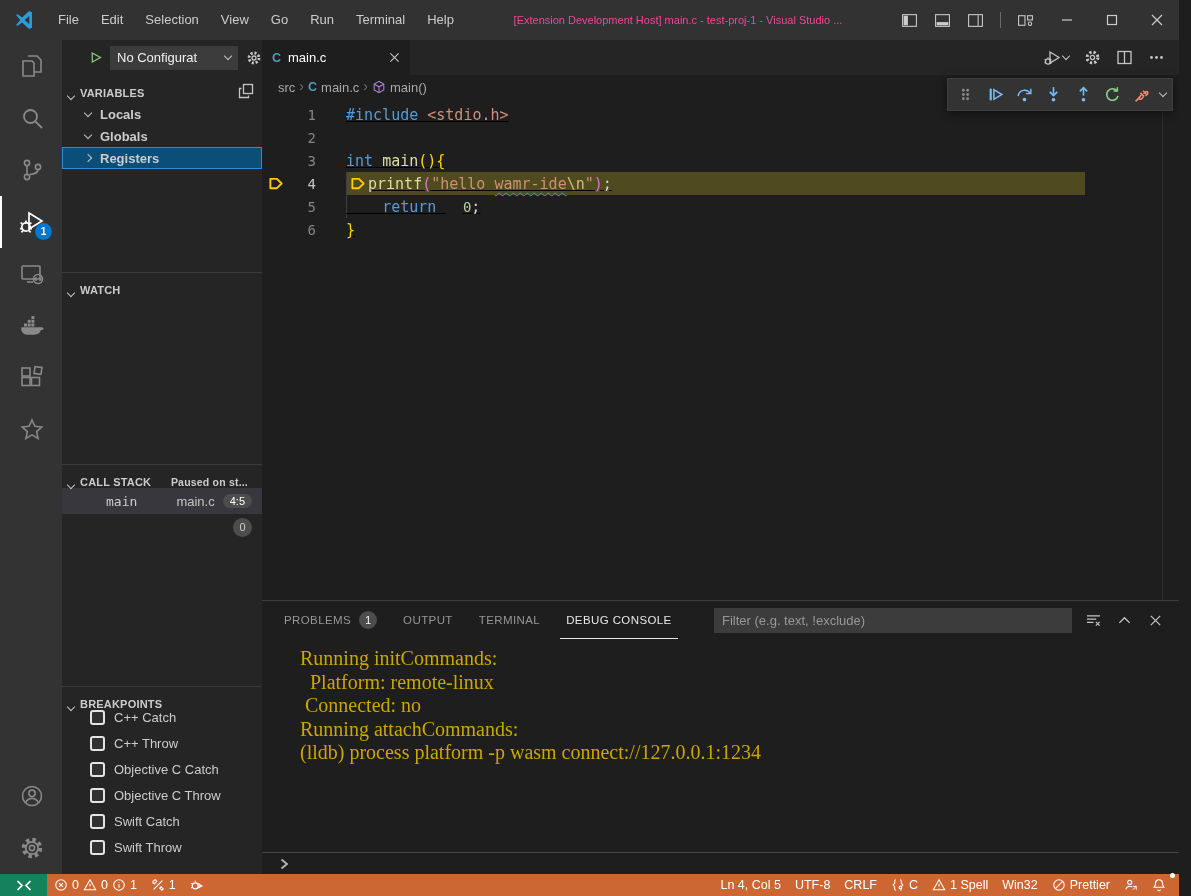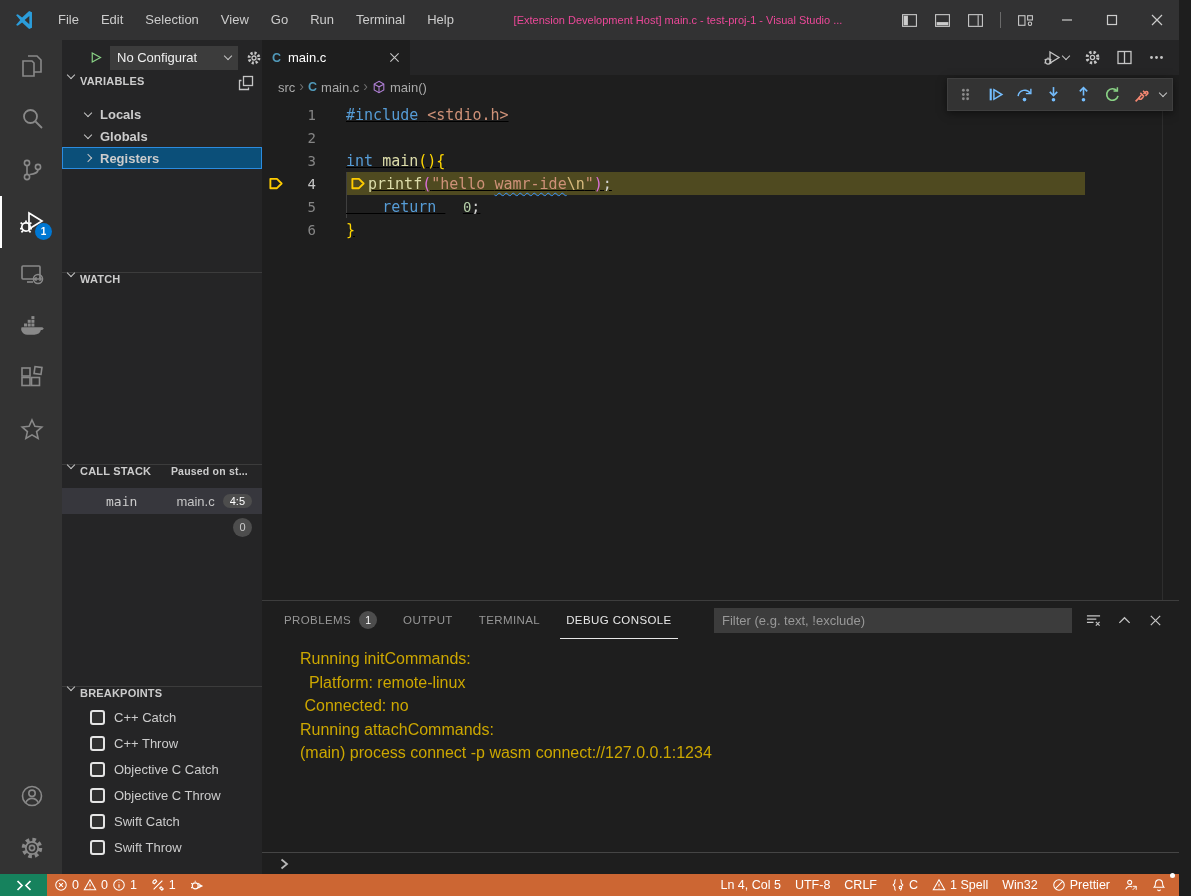--- a/index.html
+++ b/index.html
@@ -28,21 +28,21 @@
   .act-item svg { width:26px; height:26px; }
   .act-item.active { color:#ffffff; border-left:2px solid #ffffff; }
   .act-badge { position:absolute; right:10px; bottom:8px; min-width:17px; height:17px; border-radius:50%; background:#0078d4; color:#fff; font-size:10px; display:flex; align-items:center; justify-content:center; font-weight:bold; }
   .act-spacer { flex:1; }
 
   
   .sidebar { width:200px; background:#252526; flex:0 0 200px; overflow:hidden; color:#cccccc; display:flex; flex-direction:column; }
   .sb-toolbar { height:35px; flex:0 0 35px; display:flex; align-items:center; padding-left:28px; gap:8px; }
   .cfg-dd { width:128px; height:24px; background:#3c3c3c; display:flex; align-items:center; padding:0 7px; font-size:13px; color:#f0f0f0; flex:0 0 128px; }
   .cfg-dd .lbl { flex:1; white-space:nowrap; overflow:hidden; }
-  .sec-hdr { height:24px; flex:0 0 24px; display:flex; align-items:flex-start; padding:0 8px 0 6px; font-size:11px; font-weight:bold; color:#cccccc; letter-spacing:.2px; }
+  .sec-hdr { height:24px; flex:0 0 24px; display:flex; align-items:flex-end; padding:0 8px 0 6px; font-size:11px; font-weight:bold; color:#cccccc; letter-spacing:.2px; }
   .sec-hdr .t { margin-left:6px; }
   .sec-border { border-top:1px solid #3c3c3c; }
   .chev { width:6px; height:6px; border-right:1.4px solid #c5c5c5; border-bottom:1.4px solid #c5c5c5; transform:rotate(45deg); margin-top:-3px; flex:0 0 auto; }
   .chev.right { transform:rotate(-45deg); margin-top:0; }
   .tree-row { height:22px; display:flex; align-items:center; padding-left:22px; gap:9px; font-size:13px; font-weight:bold; color:#cccccc; border:1px solid transparent; }
   .tree-row.selected { background:#0b4f79; border:1px solid #2b8ce0; }
   .paused-badge { margin-left:auto; margin-right:6px; font-size:10.5px; font-weight:bold; color:#cccccc; }
   .frame-row { height:26px; flex:0 0 26px; background:#37373d; display:flex; align-items:center; padding:0 10px 0 44px; font-size:13px; }
   .frame-file { margin-left:auto; color:#c5c5c5; margin-right:8px; }
   .pill { background:#4d4d4d; color:#ffffff; border-radius:10px; font-size:11px; padding:1px 7px; }
@@ -95,21 +95,21 @@
   .panel { height:274px; flex:0 0 274px; background:#1e1e1e; border-top:1px solid #3d3d3d; display:flex; flex-direction:column; }
   .panel-hdr { height:38px; flex:0 0 38px; display:flex; align-items:center; padding-left:16px; }
   .ptab { display:flex; align-items:center; gap:8px; margin-right:14px; padding:0 6px; height:100%; font-size:11.5px; letter-spacing:.4px; color:#969696; border-bottom:1px solid transparent; }
   .ptab.active { color:#e7e7e7; border-bottom:1px solid #e7e7e7; }
   .ptab .pbadge { width:18px; height:18px; border-radius:50%; background:#4d4d4d; color:#fff; font-size:10.5px; display:flex; align-items:center; justify-content:center; letter-spacing:0; }
   .filter-box { margin-left:auto; width:358px; height:25px; background:#3c3c3c; display:flex; align-items:center; padding:0 8px; }
   .filter-box input { background:transparent; border:none; outline:none; color:#cccccc; font-size:13px; width:100%; font-family:inherit; }
   .filter-box input::placeholder { color:#989898; }
   .panel-actions { display:flex; align-items:center; gap:16px; margin:0 16px 0 14px; color:#c5c5c5; }
   .panel-actions svg { width:15px; height:15px; }
-  .console { flex:1; padding:8px 16px 0 38px; font-family:Liberation Sans, sans-serif; font-size:16px; overflow:hidden; }
+  .console { flex:1; padding:8px 16px 0 38px; font-family:Liberation Serif, serif; font-size:20px; overflow:hidden; }
   .console-line { height:23.5px; line-height:23.5px; white-space:pre; color:#cca700; }
   .console-input { height:22px; flex:0 0 22px; border-top:1px solid #454545; display:flex; align-items:center; padding-left:16px; color:#b8b8b8; }
   .console-input svg { width:12px; height:12px; }
 
   
   .statusbar { height:22px; flex:0 0 22px; background:#cc6633; display:flex; align-items:center; color:#ffffff; font-size:12.5px; }
   .remote-seg { width:47px; height:22px; background:#16825d; display:flex; align-items:center; justify-content:center; font-weight:bold; flex:0 0 47px; }
   .sb-item { display:flex; align-items:center; gap:4px; padding:0 7px; height:22px; }
   .sb-item svg { width:14px; height:14px; }
   .sb-right { margin-left:auto; display:flex; align-items:center; margin-right:6px; }
@@ -500,21 +500,21 @@
             <svg viewBox="0 0 16 16" stroke="currentColor" fill="none" stroke-width="1.3">
                 <path d="M3 3l10 10M13 3L3 13"></path>
               </svg>
           </div>
         </div>
         <div class="console" id="console-lines">
             <div class="console-line">Running initCommands:</div>
             <div class="console-line">  Platform: remote-linux</div>
             <div class="console-line"> Connected: no</div>
             <div class="console-line">Running attachCommands:</div>
-            <div class="console-line">(main) process connect -p wasm connect://127.0.0.1:1234</div>
+            <div class="console-line">(lldb) process platform -p wasm connect://127.0.0.1:1234</div>
           </div>
         <div class="console-input">
           <svg viewBox="0 0 12 12" fill="none" stroke="currentColor" stroke-width="1.8">
               <path d="M3.5 1.5L9 6l-5.5 4.5"></path>
             </svg>
         </div>
       </div>
     </div>
   </div>
 

